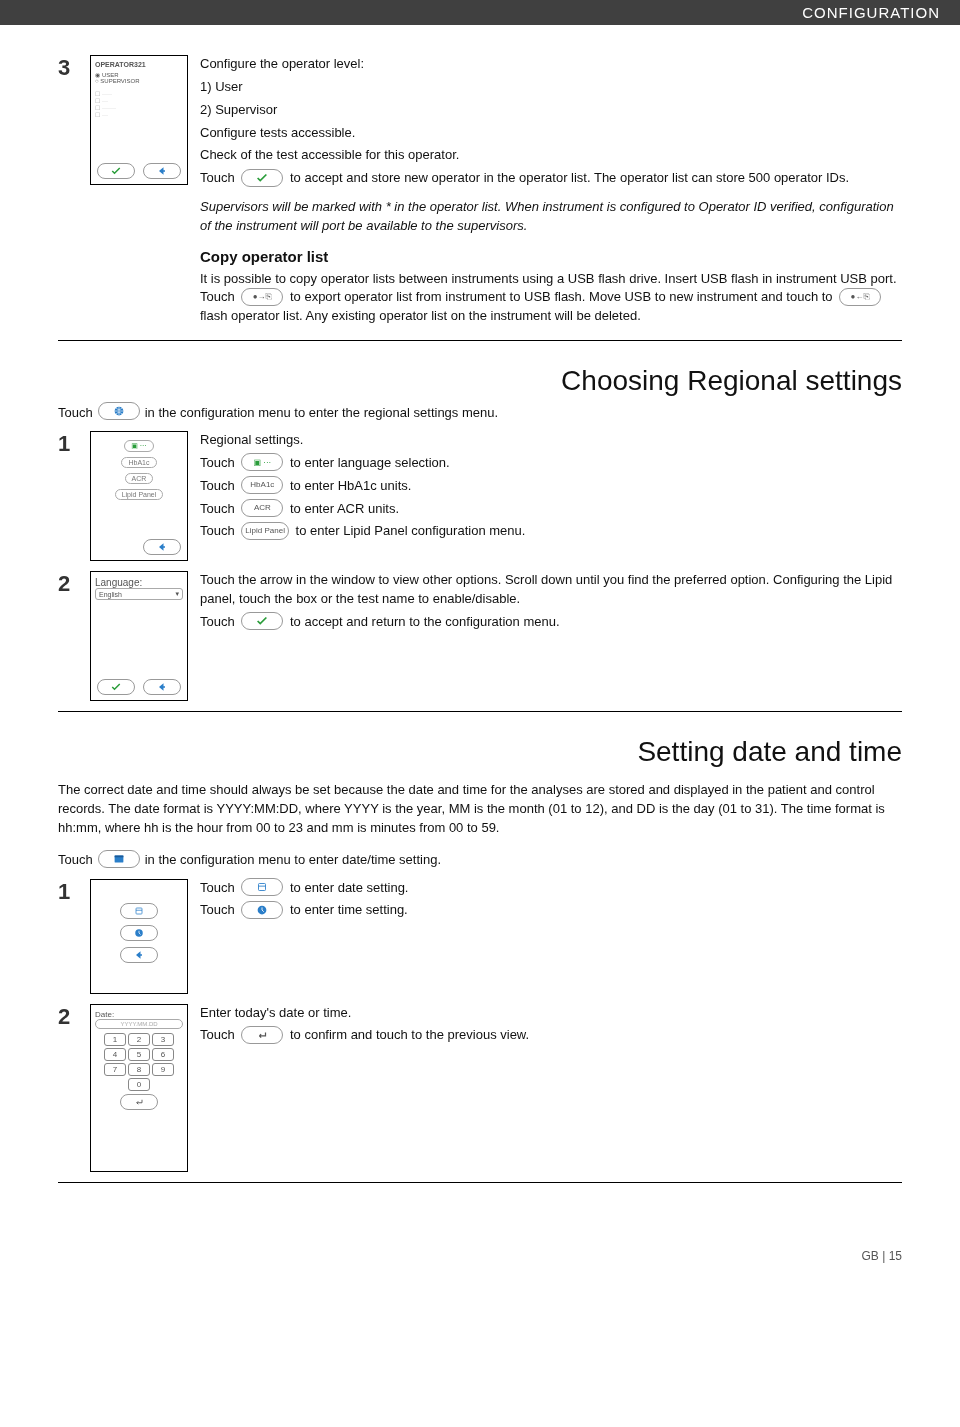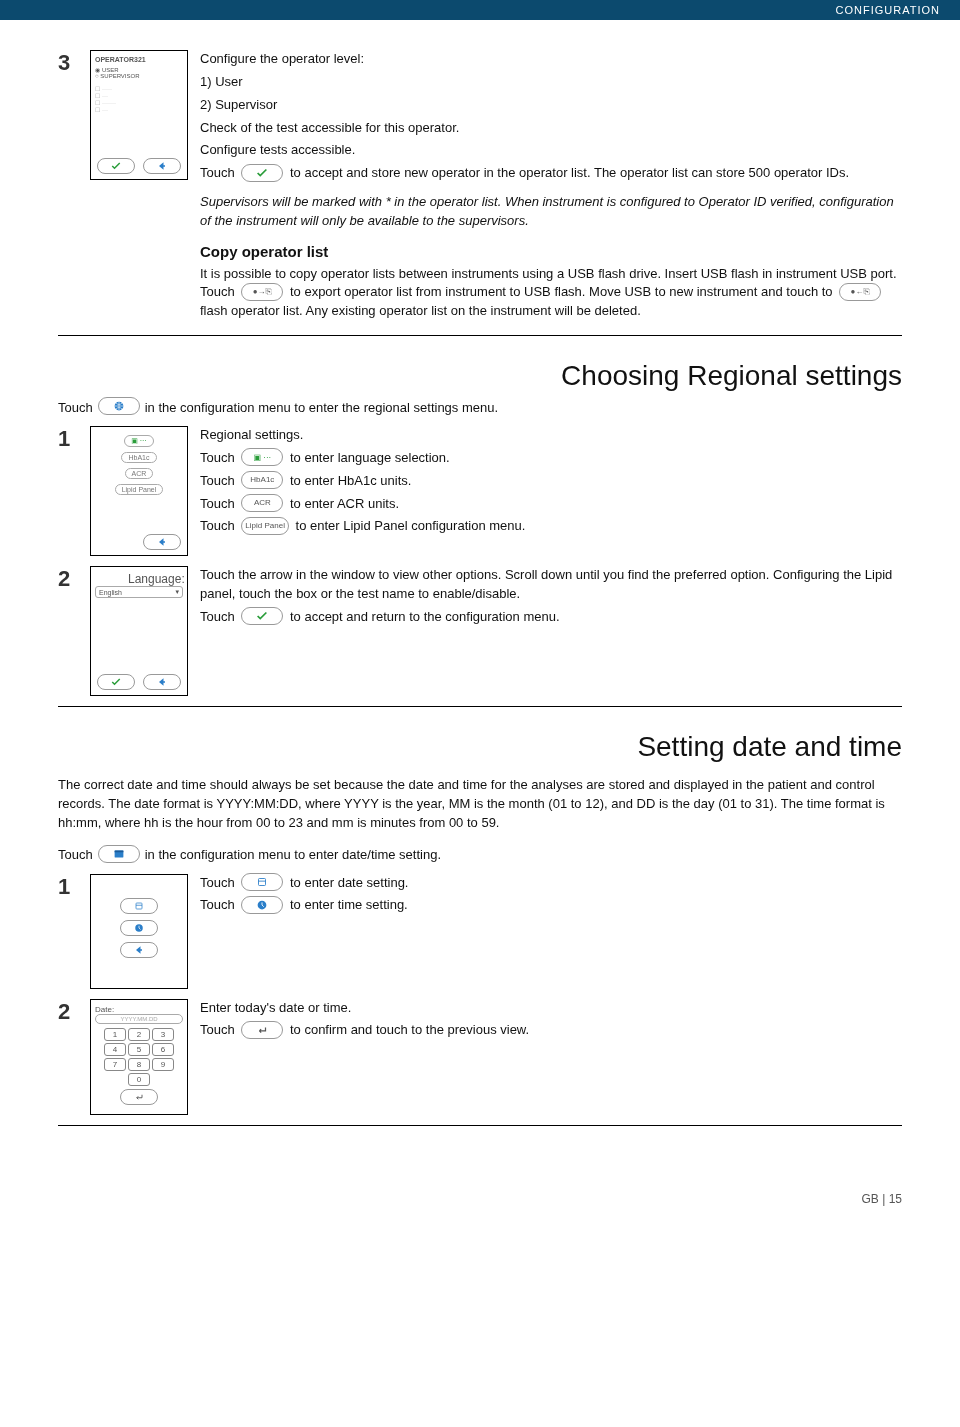--- a/index.html
+++ b/index.html
@@ -4,25 +4,25 @@
 <style>
   body {
     margin: 0;
     font-family: Arial, Helvetica, sans-serif;
     font-size: 13px;
     color: #111;
     background: #fff;
     width: 960px;
   }
   .topbar {
-    background: #0c4a6e;
+    background: #404040;
     color: #fff;
     text-align: right;
     padding: 4px 20px;
-    font-size: 11px;
+    font-size: 15px;
     letter-spacing: 1px;
   }
   .page {
     padding: 30px 58px 10px 58px;
   }
   .row {
     display: flex;
     gap: 12px;
     margin-bottom: 6px;
   }
@@ -153,32 +153,32 @@
               <path class="arrow-blue" d="M10 3 L4 8 L10 13 Z"></path>
               <rect x="9" y="7" width="3" height="2" fill="#2a7ec9"></rect>
             </svg>
           </span>
       </div>
     </div>
     <div class="desc">
       <p>Configure the operator level:</p>
       <p>1) User</p>
       <p>2) Supervisor</p>
+      <p>Configure tests accessible.</p>
       <p>Check of the test accessible for this operator.</p>
-      <p>Configure tests accessible.</p>
       <p>
         <span>Touch</span>
         <span class="inline-pill">
             <svg viewBox="0 0 16 16">
               <polyline class="check-green" points="3,8 6,11 13,4"></polyline>
             </svg>
           </span>
         <span>to accept and store new operator in the operator list. The operator list can store 500 operator IDs.</span>
       </p>
-      <p class="italic" style="margin-top:10px;">Supervisors will be marked with * in the operator list. When instrument is configured to Operator ID verified, configuration of the instrument will only be available to the supervisors.</p>
+      <p class="italic" style="margin-top:10px;">Supervisors will be marked with * in the operator list. When instrument is configured to Operator ID verified, configuration of the instrument will port be available to the supervisors.</p>
 
       <h3>Copy operator list</h3>
       <p>
         <span>It is possible to copy operator lists between instruments using a USB flash drive. Insert USB flash in instrument USB port. Touch</span>
         <span class="inline-pill">
             <span class="txt">●→⎘</span>
           </span>
         <span>to export operator list from instrument to USB flash. Move USB to new instrument and touch to</span>
         <span class="inline-pill">
             <span class="txt">●←⎘</span>
@@ -242,21 +242,21 @@
         <span class="inline-pill">
             <span class="txt">Lipid Panel</span>
           </span>
         <span>to enter Lipid Panel configuration menu.</span></p>
     </div>
   </div>
 
   <div class="row" style="margin-top:10px;">
     <div class="stepnum">2</div>
     <div class="screen" style="height:130px;">
-      <div style="font-size:12px;margin-left:33px;">Language:</div>
+      <div style="font-size:10px;">Language:</div>
       <div style="border:1px solid #aaa;border-radius:3px;padding:1px 3px;font-size:7px;display:flex;justify-content:space-between;align-items:center;">
         <span>English</span>
         <span>▾</span>
       </div>
       <div class="footer-btns">
         <span class="pill">
             <svg viewBox="0 0 16 16">
               <polyline class="check-green" points="3,8 6,11 13,4"></polyline>
             </svg>
           </span>
@@ -334,21 +334,21 @@
               <circle cx="8" cy="8" r="5" fill="#2a7ec9"></circle>
               <path d="M8 5 V8 L10 10" stroke="#fff" stroke-width="1" fill="none"></path>
             </svg>
           </span>
         <span>to enter time setting.</span></p>
     </div>
   </div>
 
   <div class="row" style="margin-top:10px;">
     <div class="stepnum">2</div>
-    <div class="screen" style="height:116px;">
+    <div class="screen" style="height:168px;">
       <div style="font-size:8px;">Date:</div>
       <div style="border:1px solid #aaa;border-radius:8px;padding:1px 4px;font-size:6px;color:#aaa;text-align:center;margin-bottom:4px;">YYYY.MM.DD</div>
       <div class="keypad">
         <div>1</div>
           <div>2</div>
           <div>3</div>
         <div>4</div>
           <div>5</div>
           <div>6</div>
         <div>7</div>

